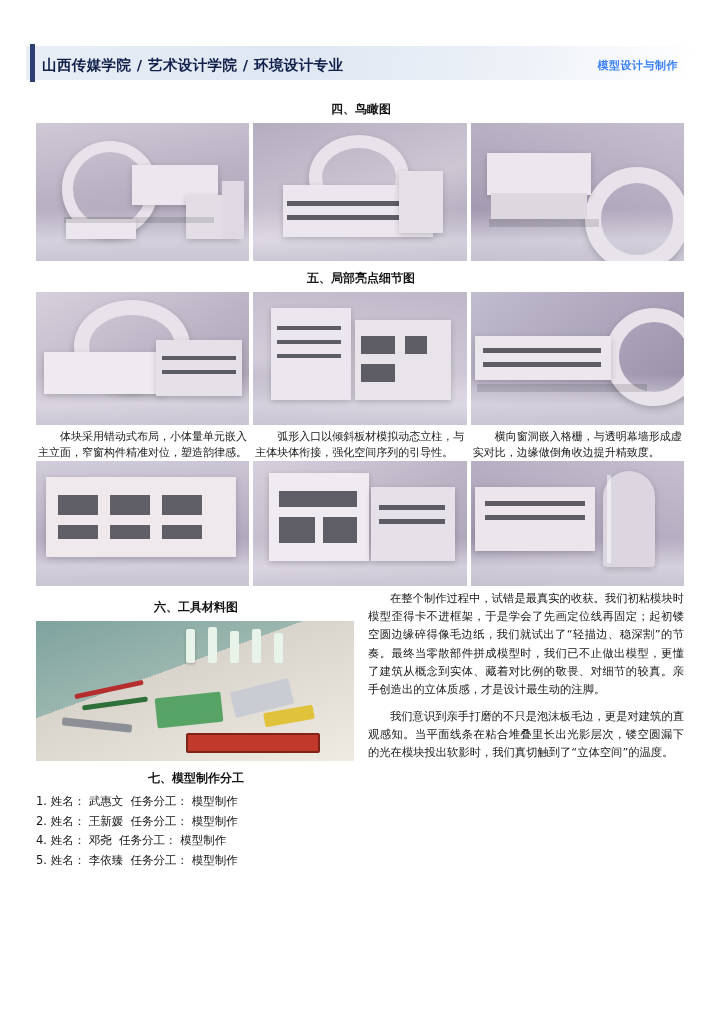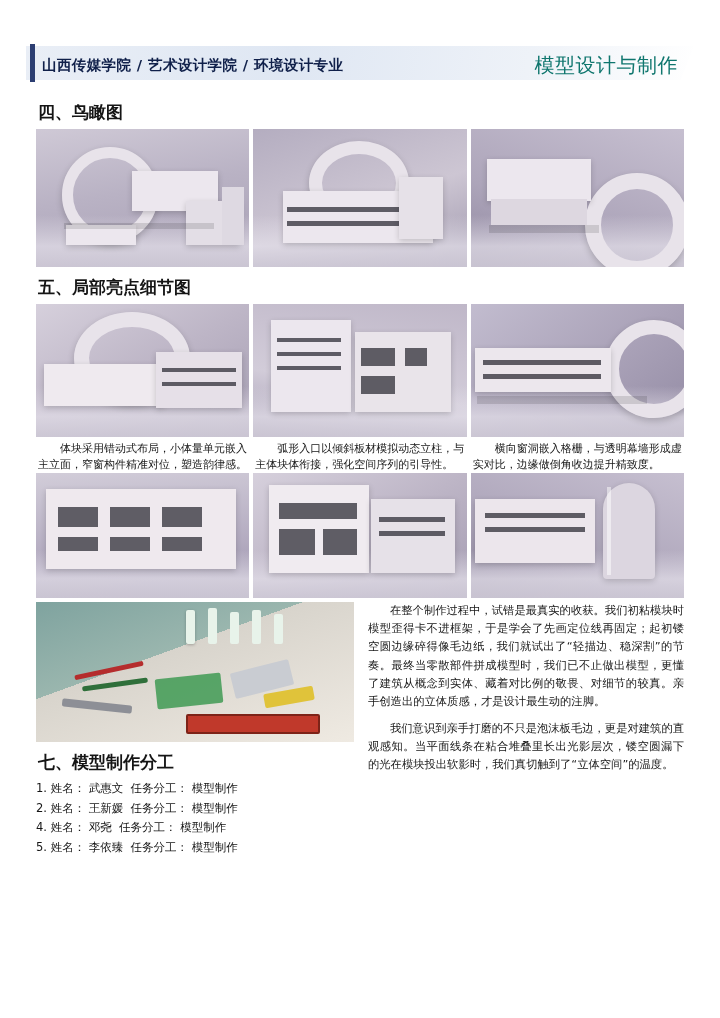--- a/index.html
+++ b/index.html
@@ -55,34 +55,35 @@
     letter-spacing: 0.4px;
     color: #10204a;
     margin-left: 6px;
     font-family: "DejaVu Sans", sans-serif;
   }
   .header-right {
     position: absolute;
     right: 6px;
     top: 50%;
     transform: translateY(-50%);
-    font-size: 20px;
-    font-weight: normal;
-    color: #0f766e;
+    font-size: 11px;
+    font-weight: bold;
+    color: #3b82f6;
     letter-spacing: 0.5px;
     font-family: "DejaVu Sans", sans-serif;
   }
 
   
   .section-title {
-    font-size: 17px;
+    font-size: 12px;
     font-weight: bold;
     color: #151515;
     margin: 9px 0 5px 2px;
     font-family: "DejaVu Sans", sans-serif;
+    text-align: center;
   }
 
   
   .grid-3 {
     display: grid;
     grid-template-columns: repeat(3, 1fr);
     gap: 4px;
   }
   .photo {
     position: relative;
@@ -314,20 +315,21 @@
       <div class="dark-band" style="left:14px; top:54px; width:100px; height:5px;"></div>
       <div class="shape" style="left:132px; top:10px; width:52px; height:96px; background:#dcd6e0; border-radius:26px 26px 4px 4px;"></div>
       <div class="shade" style="left:136px; top:14px; width:4px; height:88px; background:rgba(255,255,255,.5);"></div>
     </div>
   </div>
 
 
   <div class="bottom">
 
     <div>
+      <div class="section-title">六、工具材料图</div>
       <div class="photo tools">
         <div class="tools-bg"></div>
         <div class="tool-item" style="left:150px; top:8px; width:9px; height:34px; background:#e8f3ea; box-shadow:0 1px 3px rgba(0,0,0,.25);"></div>
         <div class="tool-item" style="left:172px; top:6px; width:9px; height:36px; background:#e8f3ea;"></div>
         <div class="tool-item" style="left:194px; top:10px; width:9px; height:32px; background:#e8f3ea;"></div>
         <div class="tool-item" style="left:216px; top:8px; width:9px; height:34px; background:#e8f3ea;"></div>
         <div class="tool-item" style="left:238px; top:12px; width:9px; height:30px; background:#e8f3ea;"></div>
         <div class="tool-item" style="left:38px; top:66px; width:70px; height:5px; background:#b52d2d; transform:rotate(-12deg);"></div>
         <div class="tool-item" style="left:46px; top:80px; width:66px; height:5px; background:#2f6f3a; transform:rotate(-8deg);"></div>
         <div class="tool-item" style="left:120px; top:74px; width:66px; height:30px; background:#3f9a54; opacity:.85; transform:rotate(-6deg);"></div>

